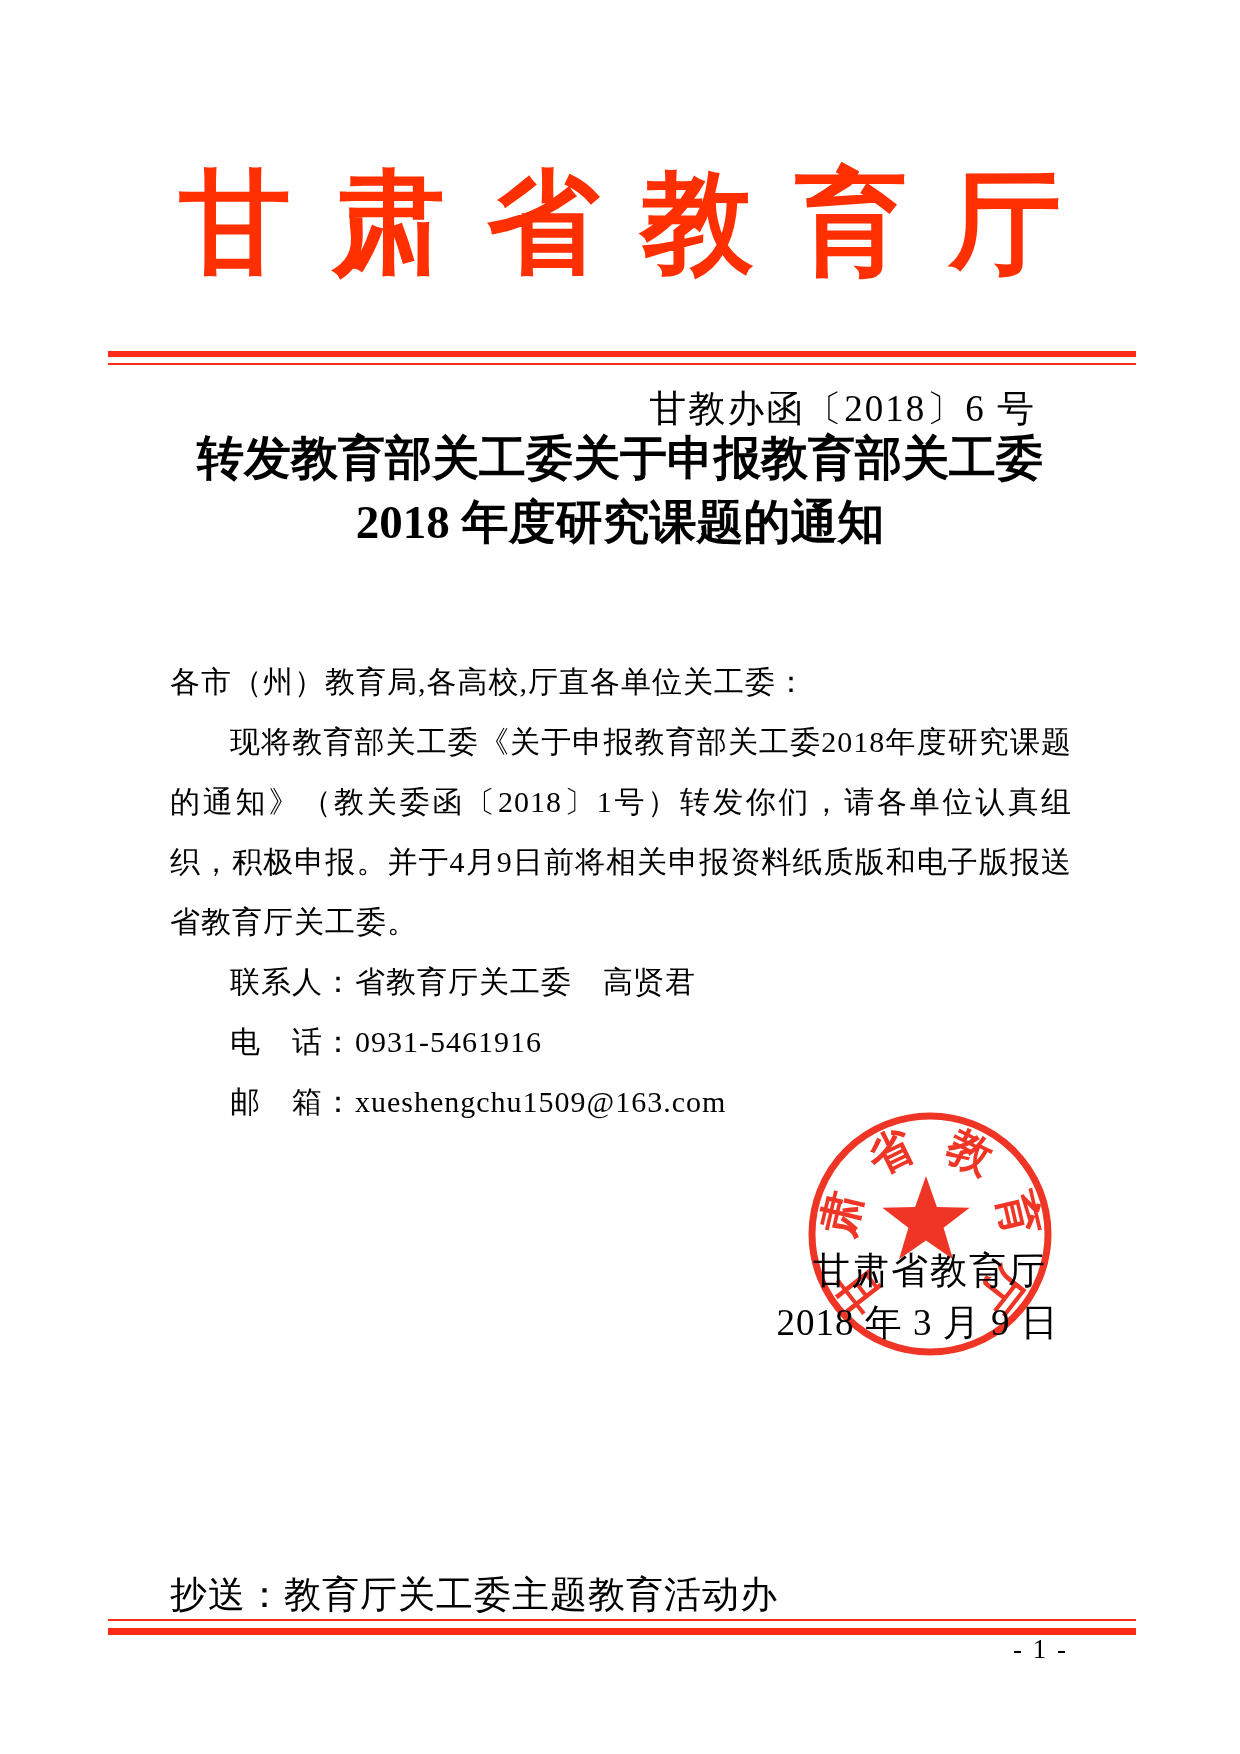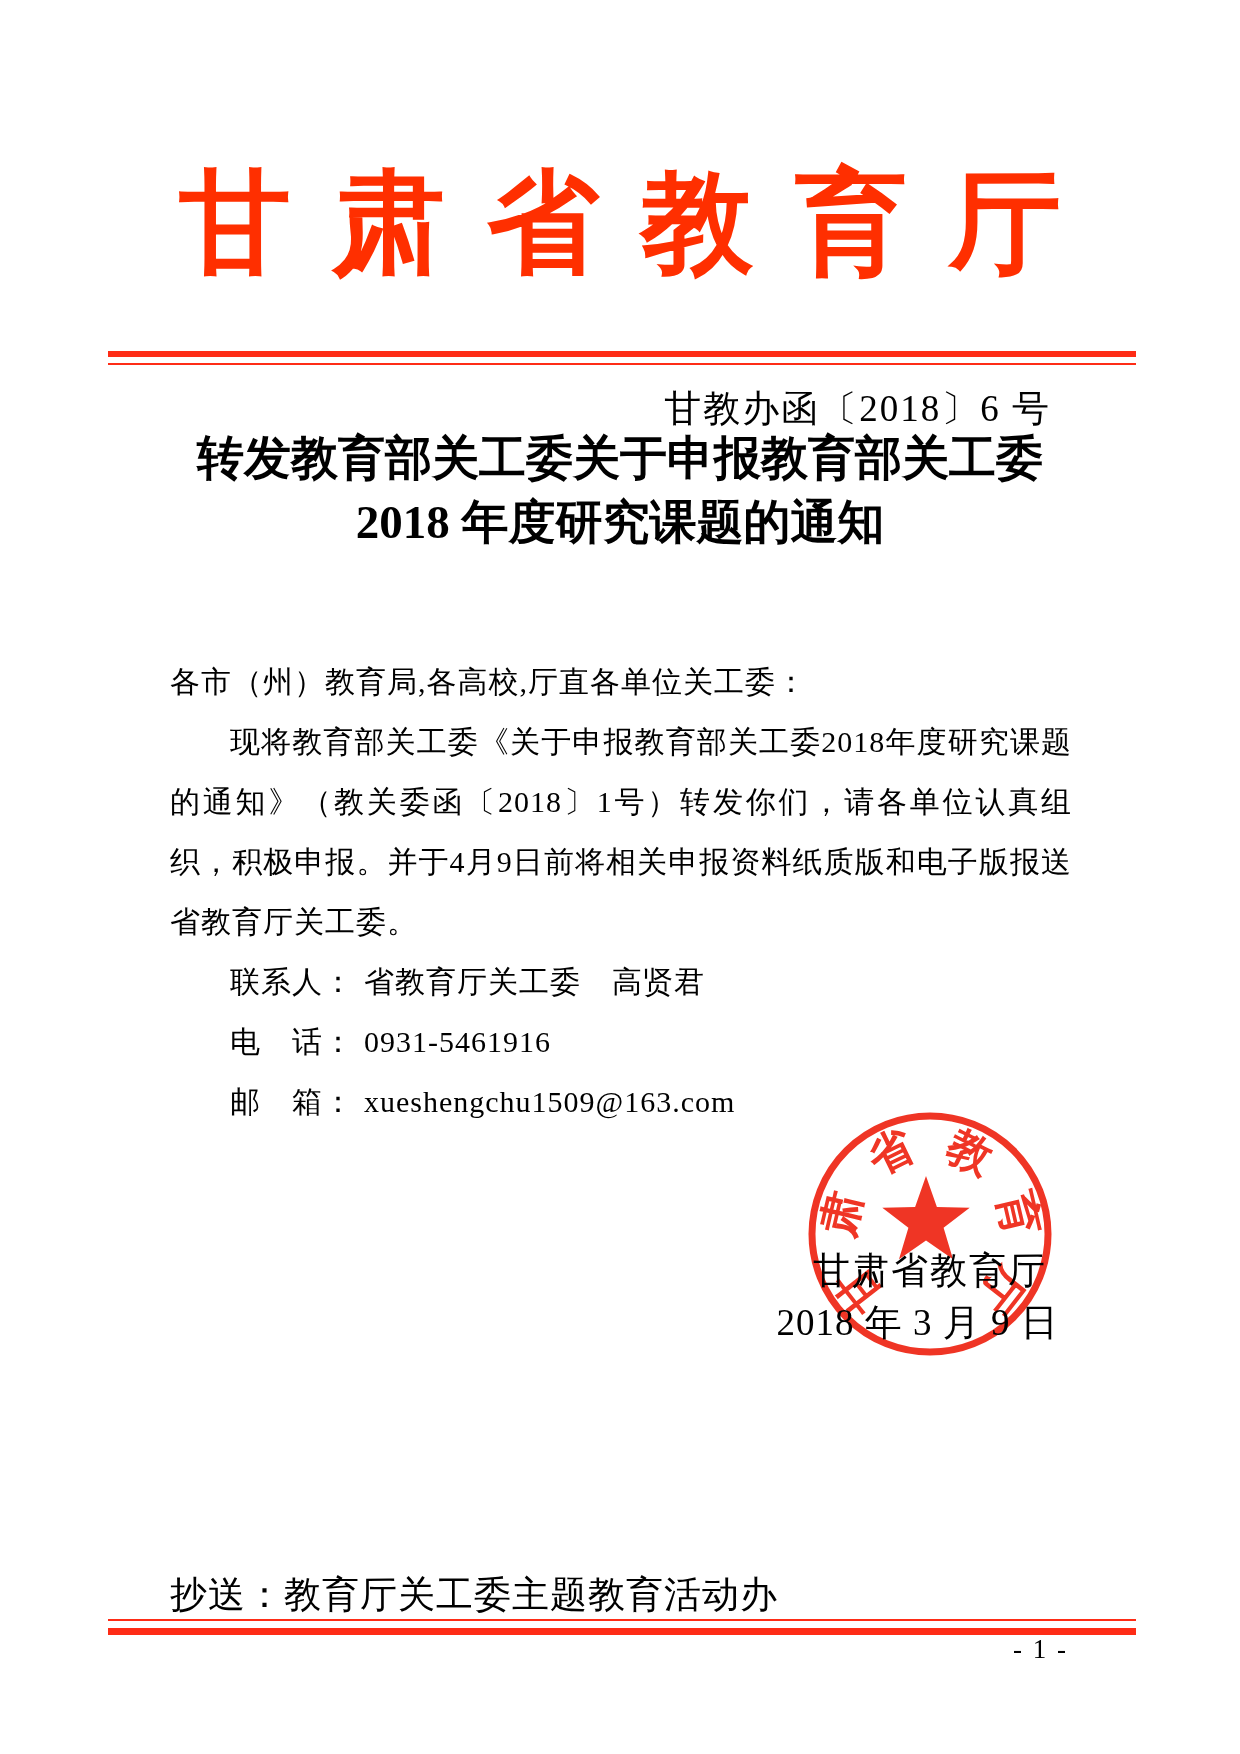--- a/index.html
+++ b/index.html
@@ -21,37 +21,37 @@
     color:var(--header-red,#ff2f00);
     letter-spacing:42px; padding-left:42px;
     white-space:nowrap;
   }
   .rule { position:absolute; left:108px; width:1028px; background:var(--rule-red,#fe2c16); }
   .rule-top-thick    { top:351px; height:6px; }
   .rule-top-thin     { top:363px; height:2px; }
   .rule-bottom-thin  { top:1619px; height:2px; }
   .rule-bottom-thick { top:1628px; height:7px; }
   .doc-number {
-    position:absolute; top:384px; right:189px;
+    position:absolute; top:384px; right:204px;
     font-size:37px; letter-spacing:2px; white-space:nowrap;
   }
   .doc-title {
     position:absolute; top:426px; left:0; width:100%;
     text-align:center; font-weight:bold;
     font-size:47px; line-height:64px;
   }
   .body-block {
     position:absolute; left:170px; top:652px; width:902px;
     font-size:30px; line-height:60px;
   }
   .salutation { letter-spacing:1px; }
   .main-paragraph { text-indent:2em; text-align:justify; letter-spacing:1px; }
   .contact-row { padding-left:2em; white-space:nowrap; }
   .contact-label { letter-spacing:1px; }
-  .contact-value { margin-left:10px; letter-spacing:1px; }
+  .contact-value { margin-left:1px; letter-spacing:1px; }
   .seal-svg { position:absolute; left:800px; top:1104px; width:260px; height:260px; opacity:0.95; }
   .seal-ring { fill:none; stroke:var(--seal-red,#ef2b1a); stroke-width:7px; }
   .seal-star { fill:var(--seal-red,#ef2b1a); }
   .seal-char {
     font-size:44px; font-weight:bold;
     fill:var(--seal-red,#ef2b1a);
     font-family:"Liberation Serif","DejaVu Serif",serif;
   }
   .sig-agency {
     position:absolute; left:750px; top:1246px; width:360px;

